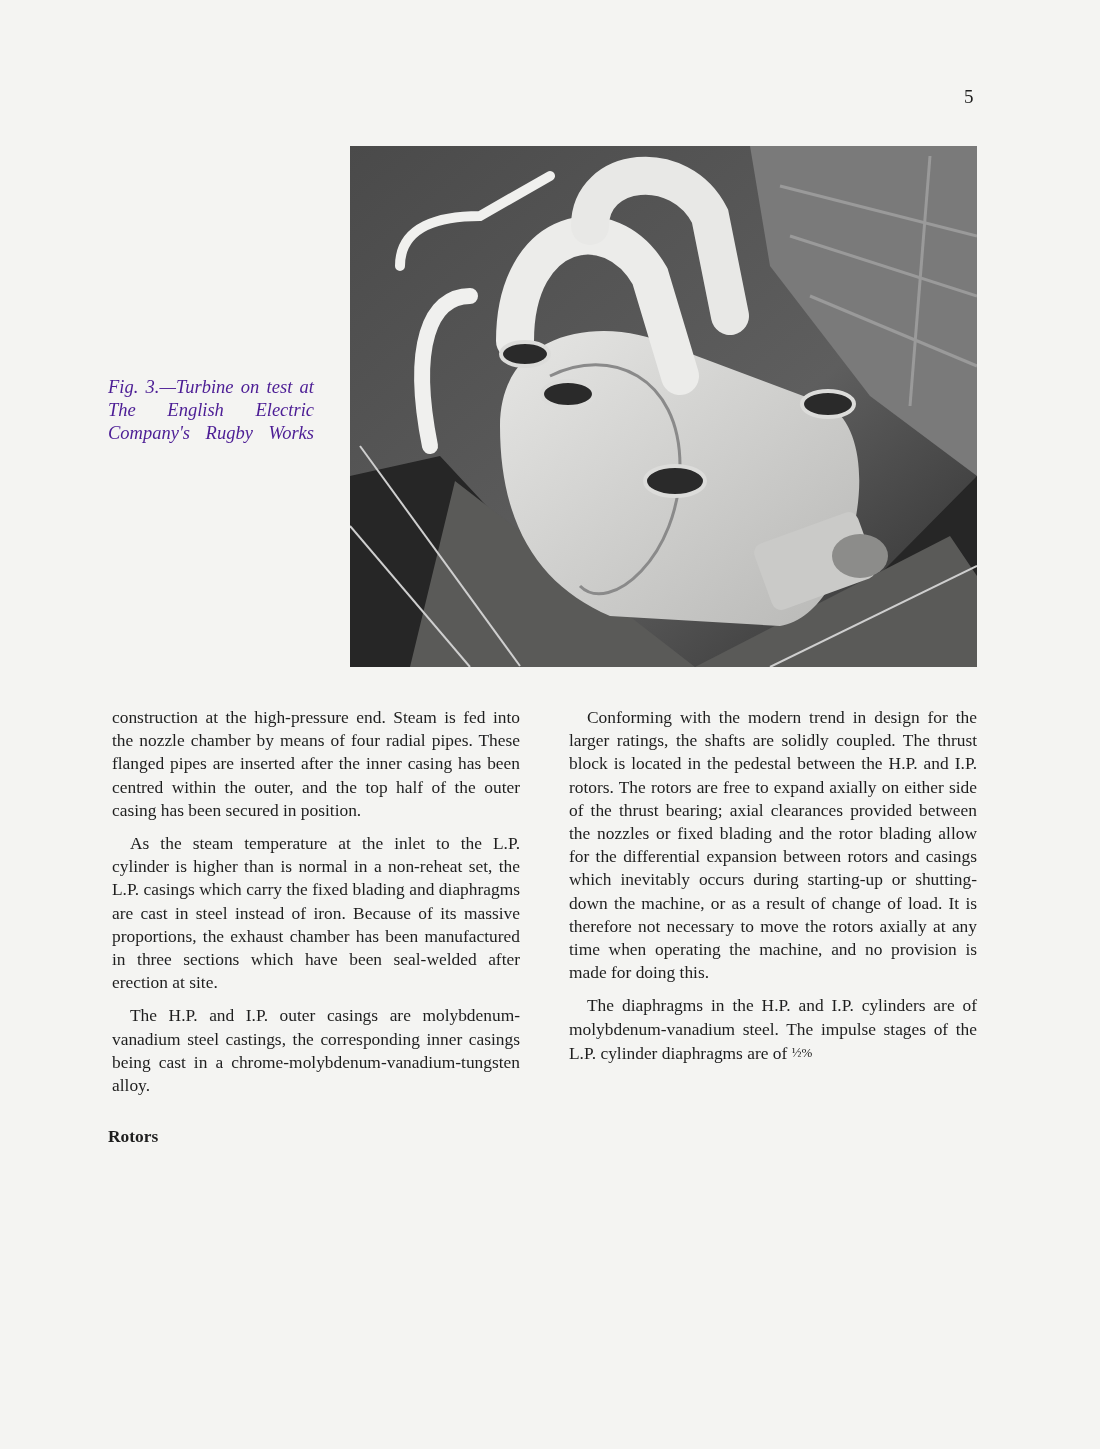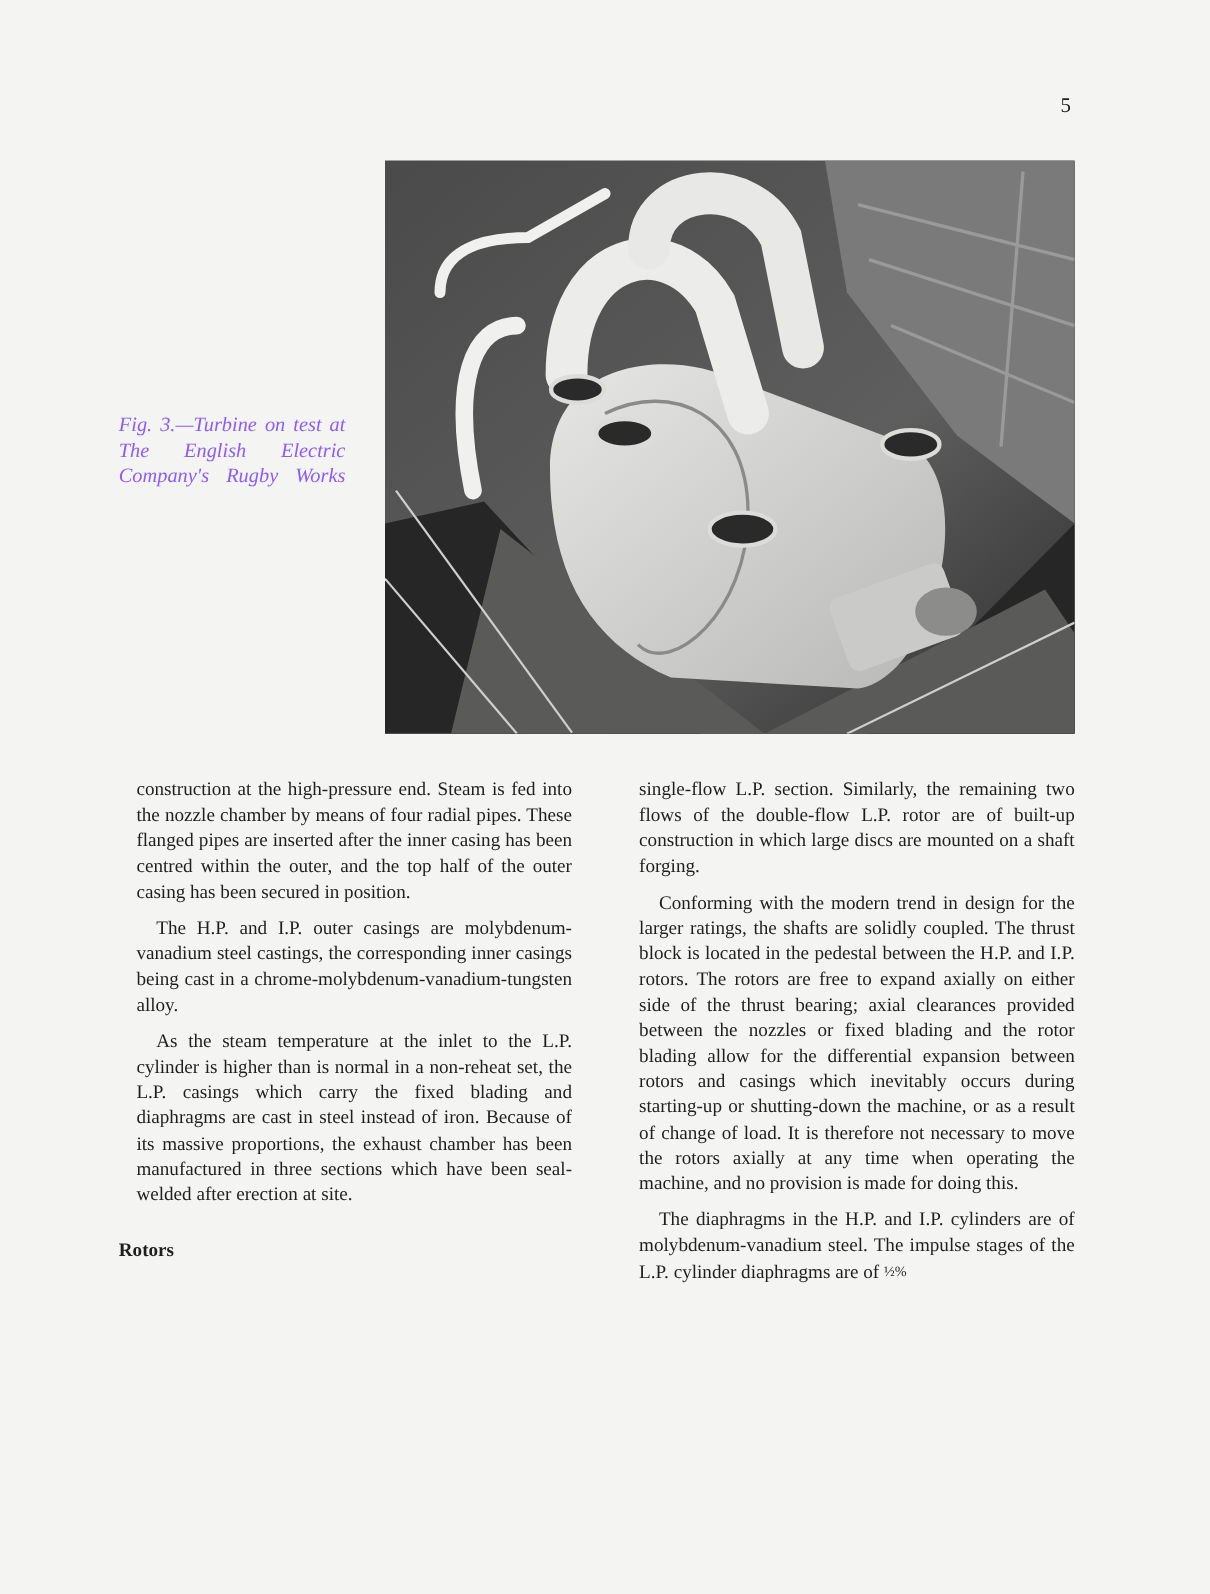--- a/index.html
+++ b/index.html
@@ -9,34 +9,34 @@
     font-family:"Liberation Serif", "DejaVu Serif", serif;
     color:#1e1e1e;
   }
   .page-number {
     position:absolute; left:964px; top:86px;
     font-size:19px;
   }
   .caption {
     position:absolute; left:108px; top:376px; width:206px;
     font-style:italic; font-size:18.5px; line-height:23px;
-    text-align:justify; text-align-last:justify; color:#8b5cf6;
+    text-align:justify; text-align-last:justify; color:#4c1d95;
   }
   .photo {
     position:absolute; left:350px; top:146px; width:627px; height:521px;
     background:#3a3a3a; overflow:hidden;
   }
   .photo svg { display:block; width:100%; height:100%; }
   .col {
     position:absolute; top:706px; width:412px;
     font-size:17.4px; line-height:23.2px; text-align:justify;
   }
   .col-left { left:108px; }
   .col-right { left:565px; }
-  .col p { margin:0 0 10px 16px; text-indent:18px; }
+  .col p { margin:0 0 10px 4px; text-indent:18px; }
   .col p.cont { text-indent:0; }
   .col h3 { margin:28px 0 4px 0; font-size:17.4px; font-weight:bold; }
   .frac { font-size:13px; vertical-align:2px; }
 </style>
 </head>
 <body>
 
 <div class="page-number">5</div>
 
 <div class="caption">Fig. 3.—Turbine on test at The English Electric Company's Rugby Works</div>
@@ -88,22 +88,21 @@
       <ellipse cx="325" cy="335" rx="30" ry="15"></ellipse>
     </g>
 
     <rect x="410" y="380" width="110" height="70" rx="10" fill="#cacac8" transform="rotate(-20 465 415)"></rect>
     <ellipse cx="510" cy="410" rx="28" ry="22" fill="#8c8c8a"></ellipse>
   </svg>
 </div>
 
 <div class="col col-left">
   <p class="cont">construction at the high-pressure end. Steam is fed into the nozzle chamber by means of four radial pipes. These flanged pipes are inserted after the inner casing has been centred within the outer, and the top half of the outer casing has been secured in position.</p>
+  <p>As the steam temperature at the inlet to the L.P. cylinder is higher than is normal in a non-reheat set, the L.P. casings which carry the fixed blading and diaphragms are cast in steel instead of iron. Because of its massive proportions, the exhaust chamber has been manufactured in three sections which have been seal-welded after erection at site.</p>
   <p>The H.P. and I.P. outer casings are molybdenum-vanadium steel castings, the corresponding inner casings being cast in a chrome-molybdenum-vanadium-tungsten alloy.</p>
-  <p>As the steam temperature at the inlet to the L.P. cylinder is higher than is normal in a non-reheat set, the L.P. casings which carry the fixed blading and diaphragms are cast in steel instead of iron. Because of its massive proportions, the exhaust chamber has been manufactured in three sections which have been seal-welded after erection at site.</p>
   <h3>Rotors</h3>
 </div>
 
 <div class="col col-right">
-  <p class="cont">single-flow L.P. section. Similarly, the remaining two flows of the double-flow L.P. rotor are of built-up construction in which large discs are mounted on a shaft forging.</p>
   <p>Conforming with the modern trend in design for the larger ratings, the shafts are solidly coupled. The thrust block is located in the pedestal between the H.P. and I.P. rotors. The rotors are free to expand axially on either side of the thrust bearing; axial clearances provided between the nozzles or fixed blading and the rotor blading allow for the differential expansion between rotors and casings which inevitably occurs during starting-up or shutting-down the machine, or as a result of change of load. It is therefore not necessary to move the rotors axially at any time when operating the machine, and no provision is made for doing this.</p>
   <p><span>The diaphragms in the H.P. and I.P. cylinders are of molybdenum-vanadium steel. The impulse stages of the L.P. cylinder diaphragms are of</span> <span class="frac">½%</span></p>
 </div>
 
 </body></html>

